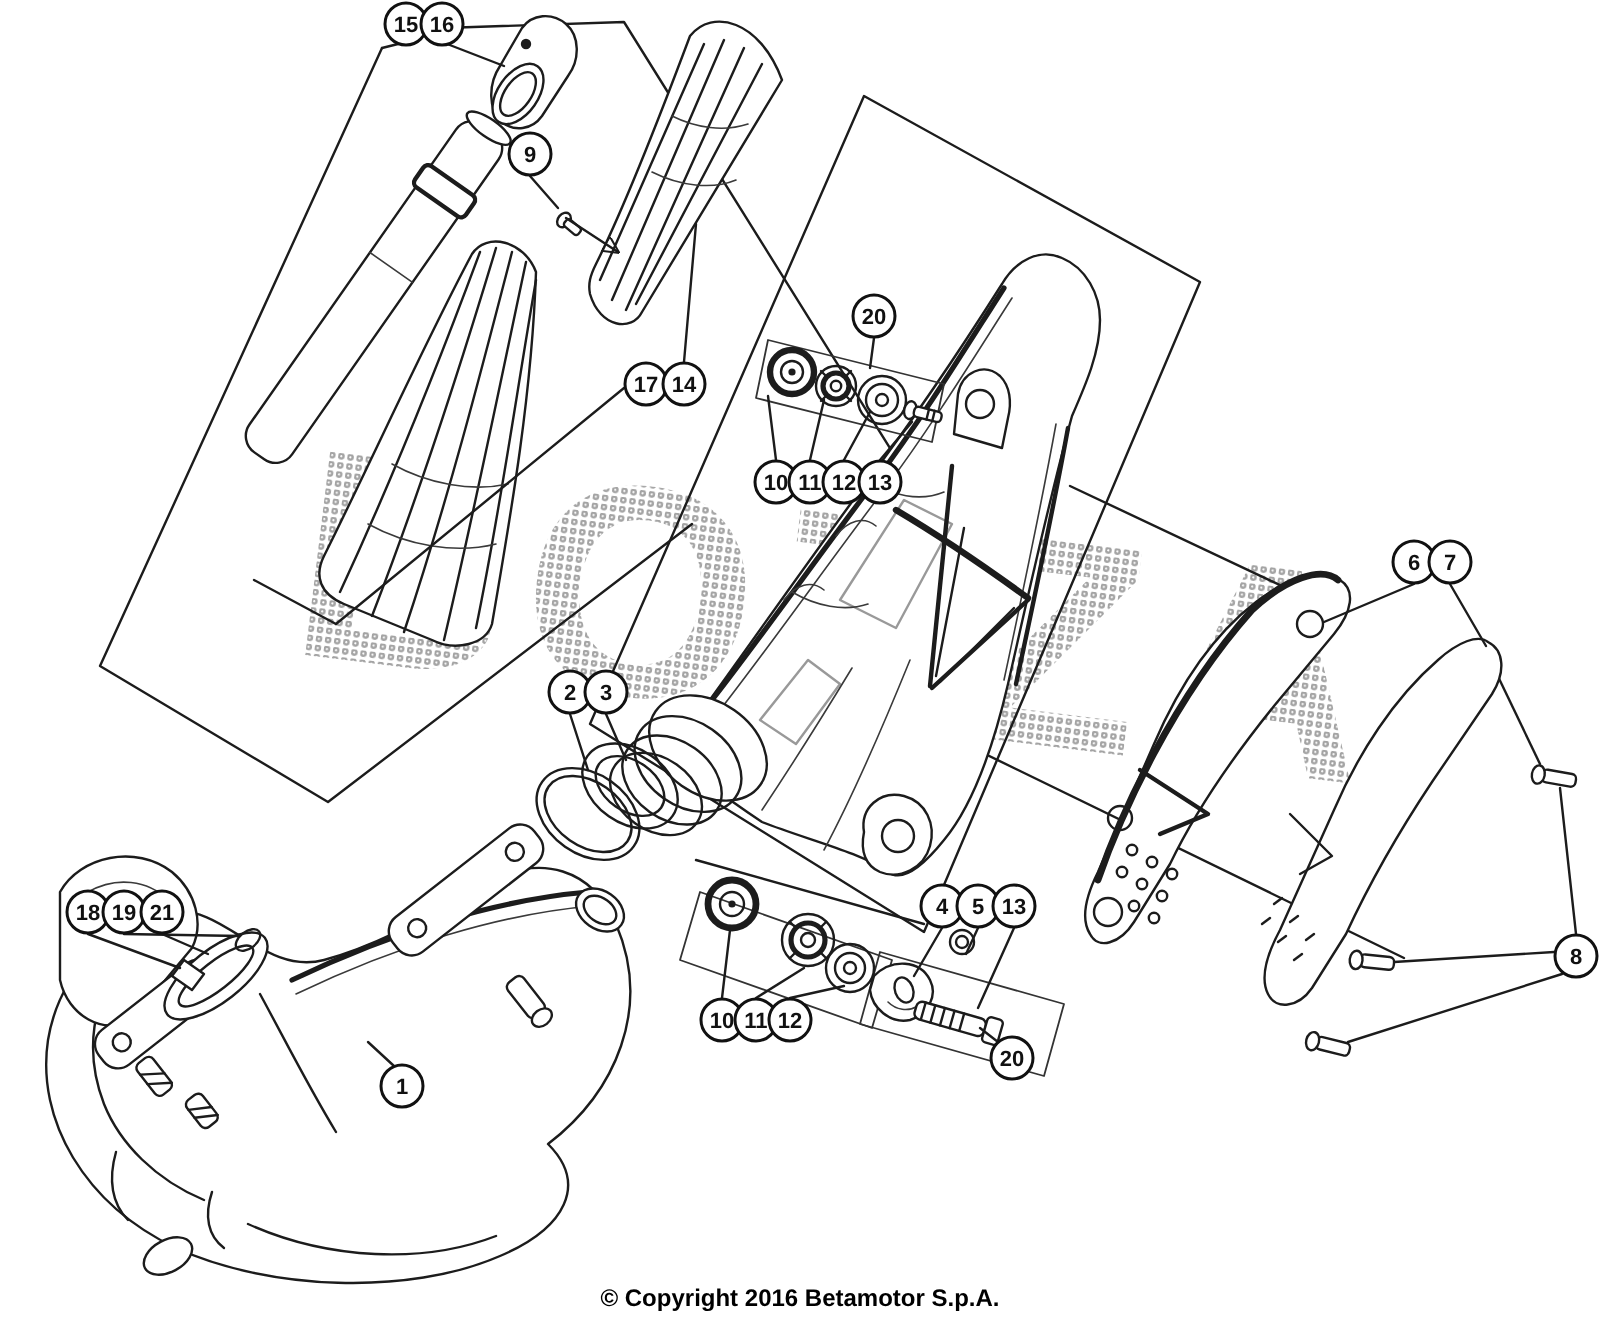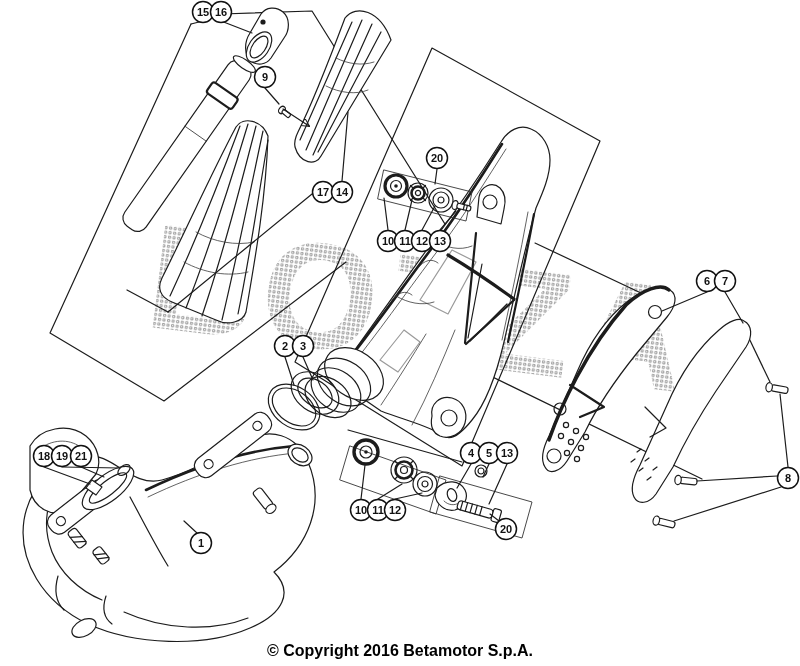--- a/index.html
+++ b/index.html
@@ -11,21 +11,21 @@
   .fw{fill:#ffffff;}
   .t2{stroke-width:2.2;} .t26{stroke-width:2.6;} .t3{stroke-width:3.2;} .t34{stroke-width:3.4;}
   .thin{stroke-width:.8;stroke:#3a3a3a;}
   .sold{fill:#1c1c1c;stroke:none;}
   .leader{stroke:#333;stroke-width:.9;fill:none;}
   .wm{font-size:150px;font-weight:bold;letter-spacing:6px;opacity:.40;stroke:none;}
   .balloon circle{fill:#fff;stroke:#111;stroke-width:1.5;}
   .balloon text{fill:#111;stroke:none;font-size:11px;font-weight:bold;text-anchor:middle;
                 font-family:"Liberation Sans",sans-serif;}
   .copyright{position:absolute;left:0;right:0;top:642px;text-align:center;
-             font-size:16px;font-weight:bold;color:#000;}
+             font-size:12px;font-weight:bold;color:#000;}
 </style>
 </head>
 <body>
 
 <div class="stage">
 <svg width="800" height="666" viewBox="0 0 800 666">
   <defs>
     <pattern id="dots" width="4.6" height="4.6" patternUnits="userSpaceOnUse">
       <circle cx="1.5" cy="1.5" r="1.15" fill="#8f8f8f" stroke="none"></circle>
     </pattern>

